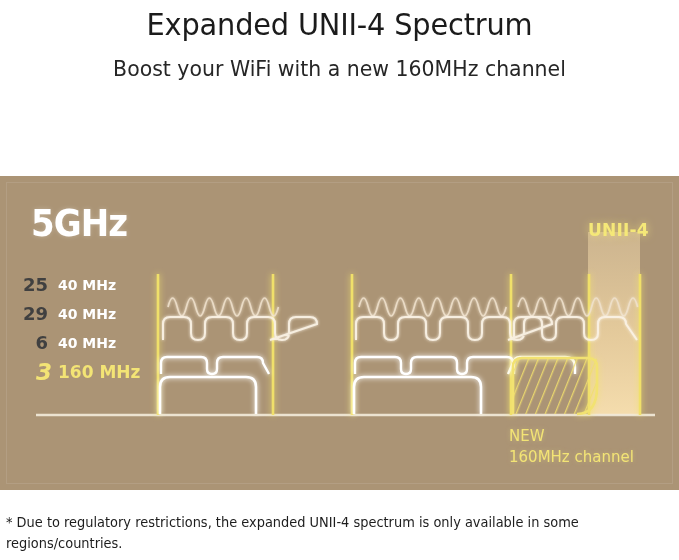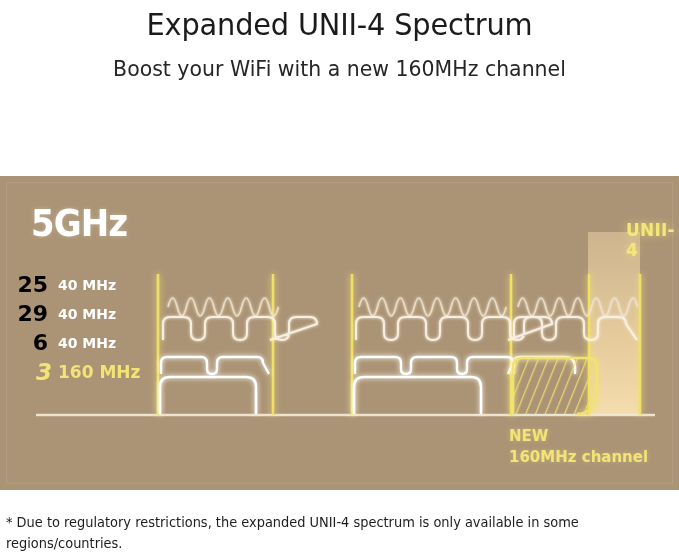--- a/index.html
+++ b/index.html
@@ -79,43 +79,42 @@
   #unii4-label {
     position: absolute;
     left: 588px;
     top: 44px;
     font-family: "DejaVu Sans", sans-serif;
     font-size: 17px;
     font-weight: 700;
     color: #f5e878;
     letter-spacing: 0.2px;
     text-shadow: 0 0 8px rgba(255,240,130,0.6);
-    margin-left: 38px;
   }
 
   
   #legend {
     position: absolute;
     left: 0px;
     top: 94px;
     width: 160px;
   }
   .legend-row {
     height: 29px;
     display: flex;
     align-items: center;
   }
   .legend-count {
     width: 58px;
     text-align: right;
     padding-right: 10px;
     font-family: "DejaVu Sans", sans-serif;
-    font-size: 22px;
+    font-size: 18px;
     font-weight: 700;
-    color: #000000;
+    color: #404040;
     box-sizing: border-box;
   }
   .legend-width {
     font-family: "DejaVu Sans", sans-serif;
     font-size: 14px;
     font-weight: 700;
     color: #ffffff;
     letter-spacing: 0px;
   }
   .legend-row.highlight .legend-count {
@@ -141,21 +140,21 @@
   
   #new-channel-callout {
     position: absolute;
     left: 509px;
     top: 250px;
     line-height: 21px;
   }
   #new-channel-callout .nc-line {
     font-family: "DejaVu Sans", sans-serif;
     font-size: 15px;
-    font-weight: 700;
+    font-weight: 400;
     color: #f3e475;
     text-shadow: 0 0 5px rgba(250,240,140,0.35);
     display: block;
   }
 
   
   #footnote {
     position: absolute;
     left: 6px;
     top: 512px;

